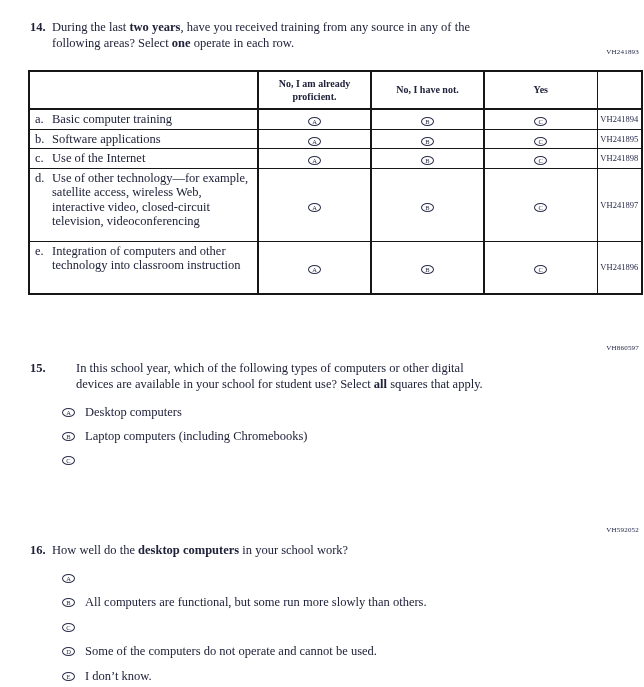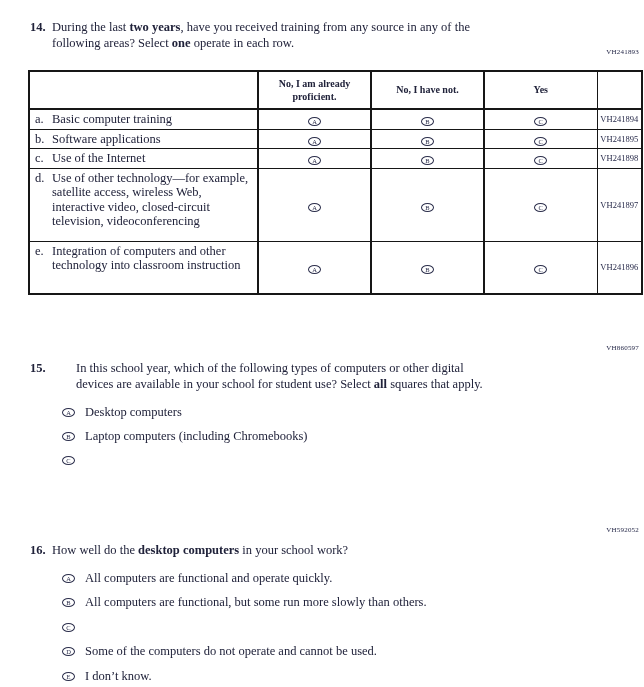--- a/index.html
+++ b/index.html
@@ -225,21 +225,20 @@
   <div class="question" style="top:543px;align-items:flex-end;">
     <span class="qnum">16.</span>
     <div class="qtext">
       <div><span>How well do the </span><span class="bd">desktop computers</span><span> in your school work?</span></div>
     </div>
   </div>
 
   <div class="options" style="top:566px;">
     <div class="opt opt-q16">
       <span class="bubble">A</span>
-      <span>All computers are functional and operate quickly.</span>
     </div>
     <div class="opt opt-q16">
       <span class="bubble">B</span>
       <span>All computers are functional, but some run more slowly than others.</span>
     </div>
     <div class="opt opt-q16">
       <span class="bubble">C</span>
     </div>
     <div class="opt opt-q16">
       <span class="bubble">D</span>

